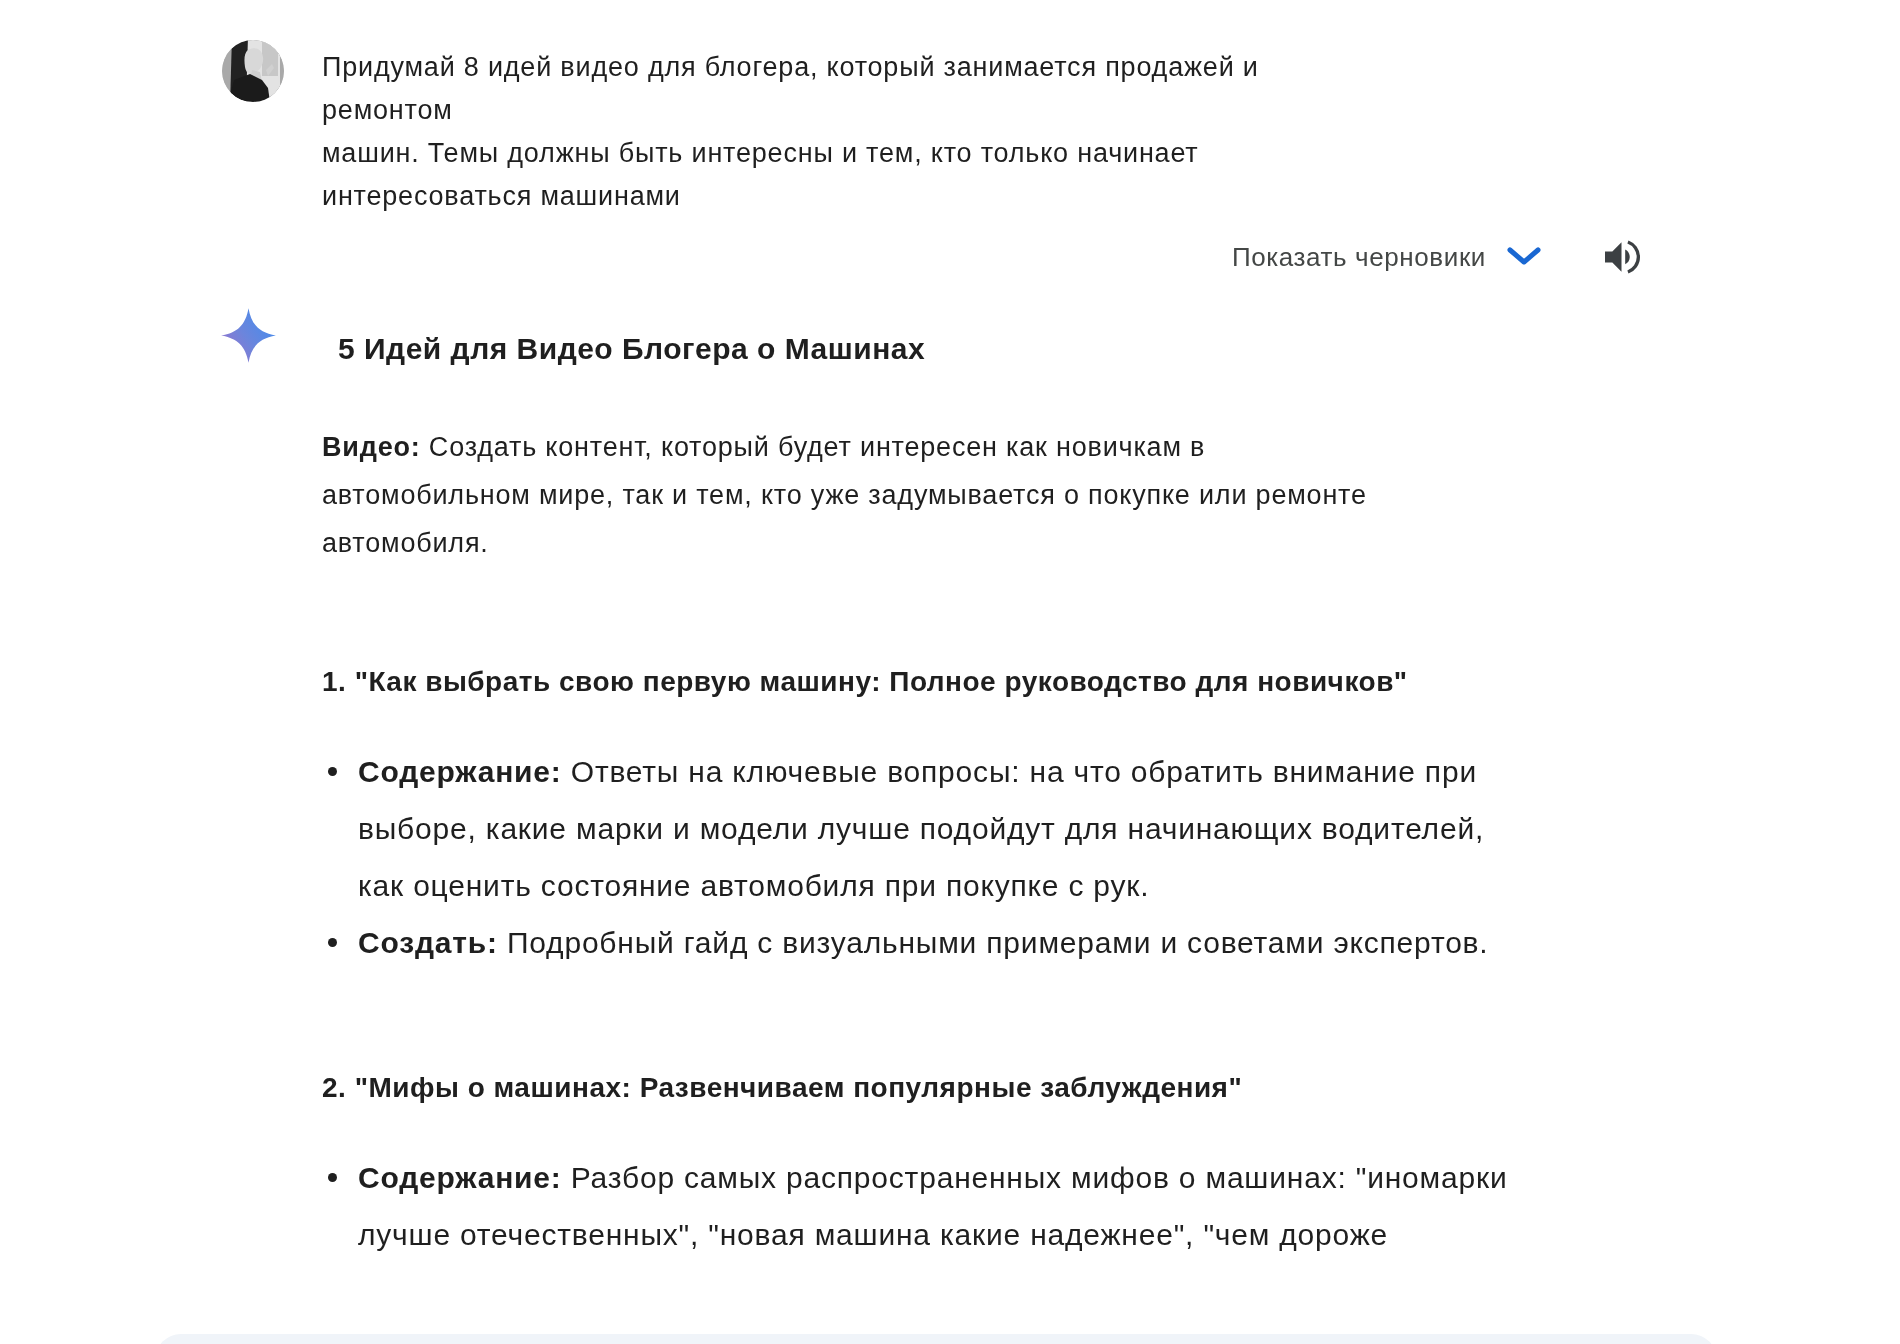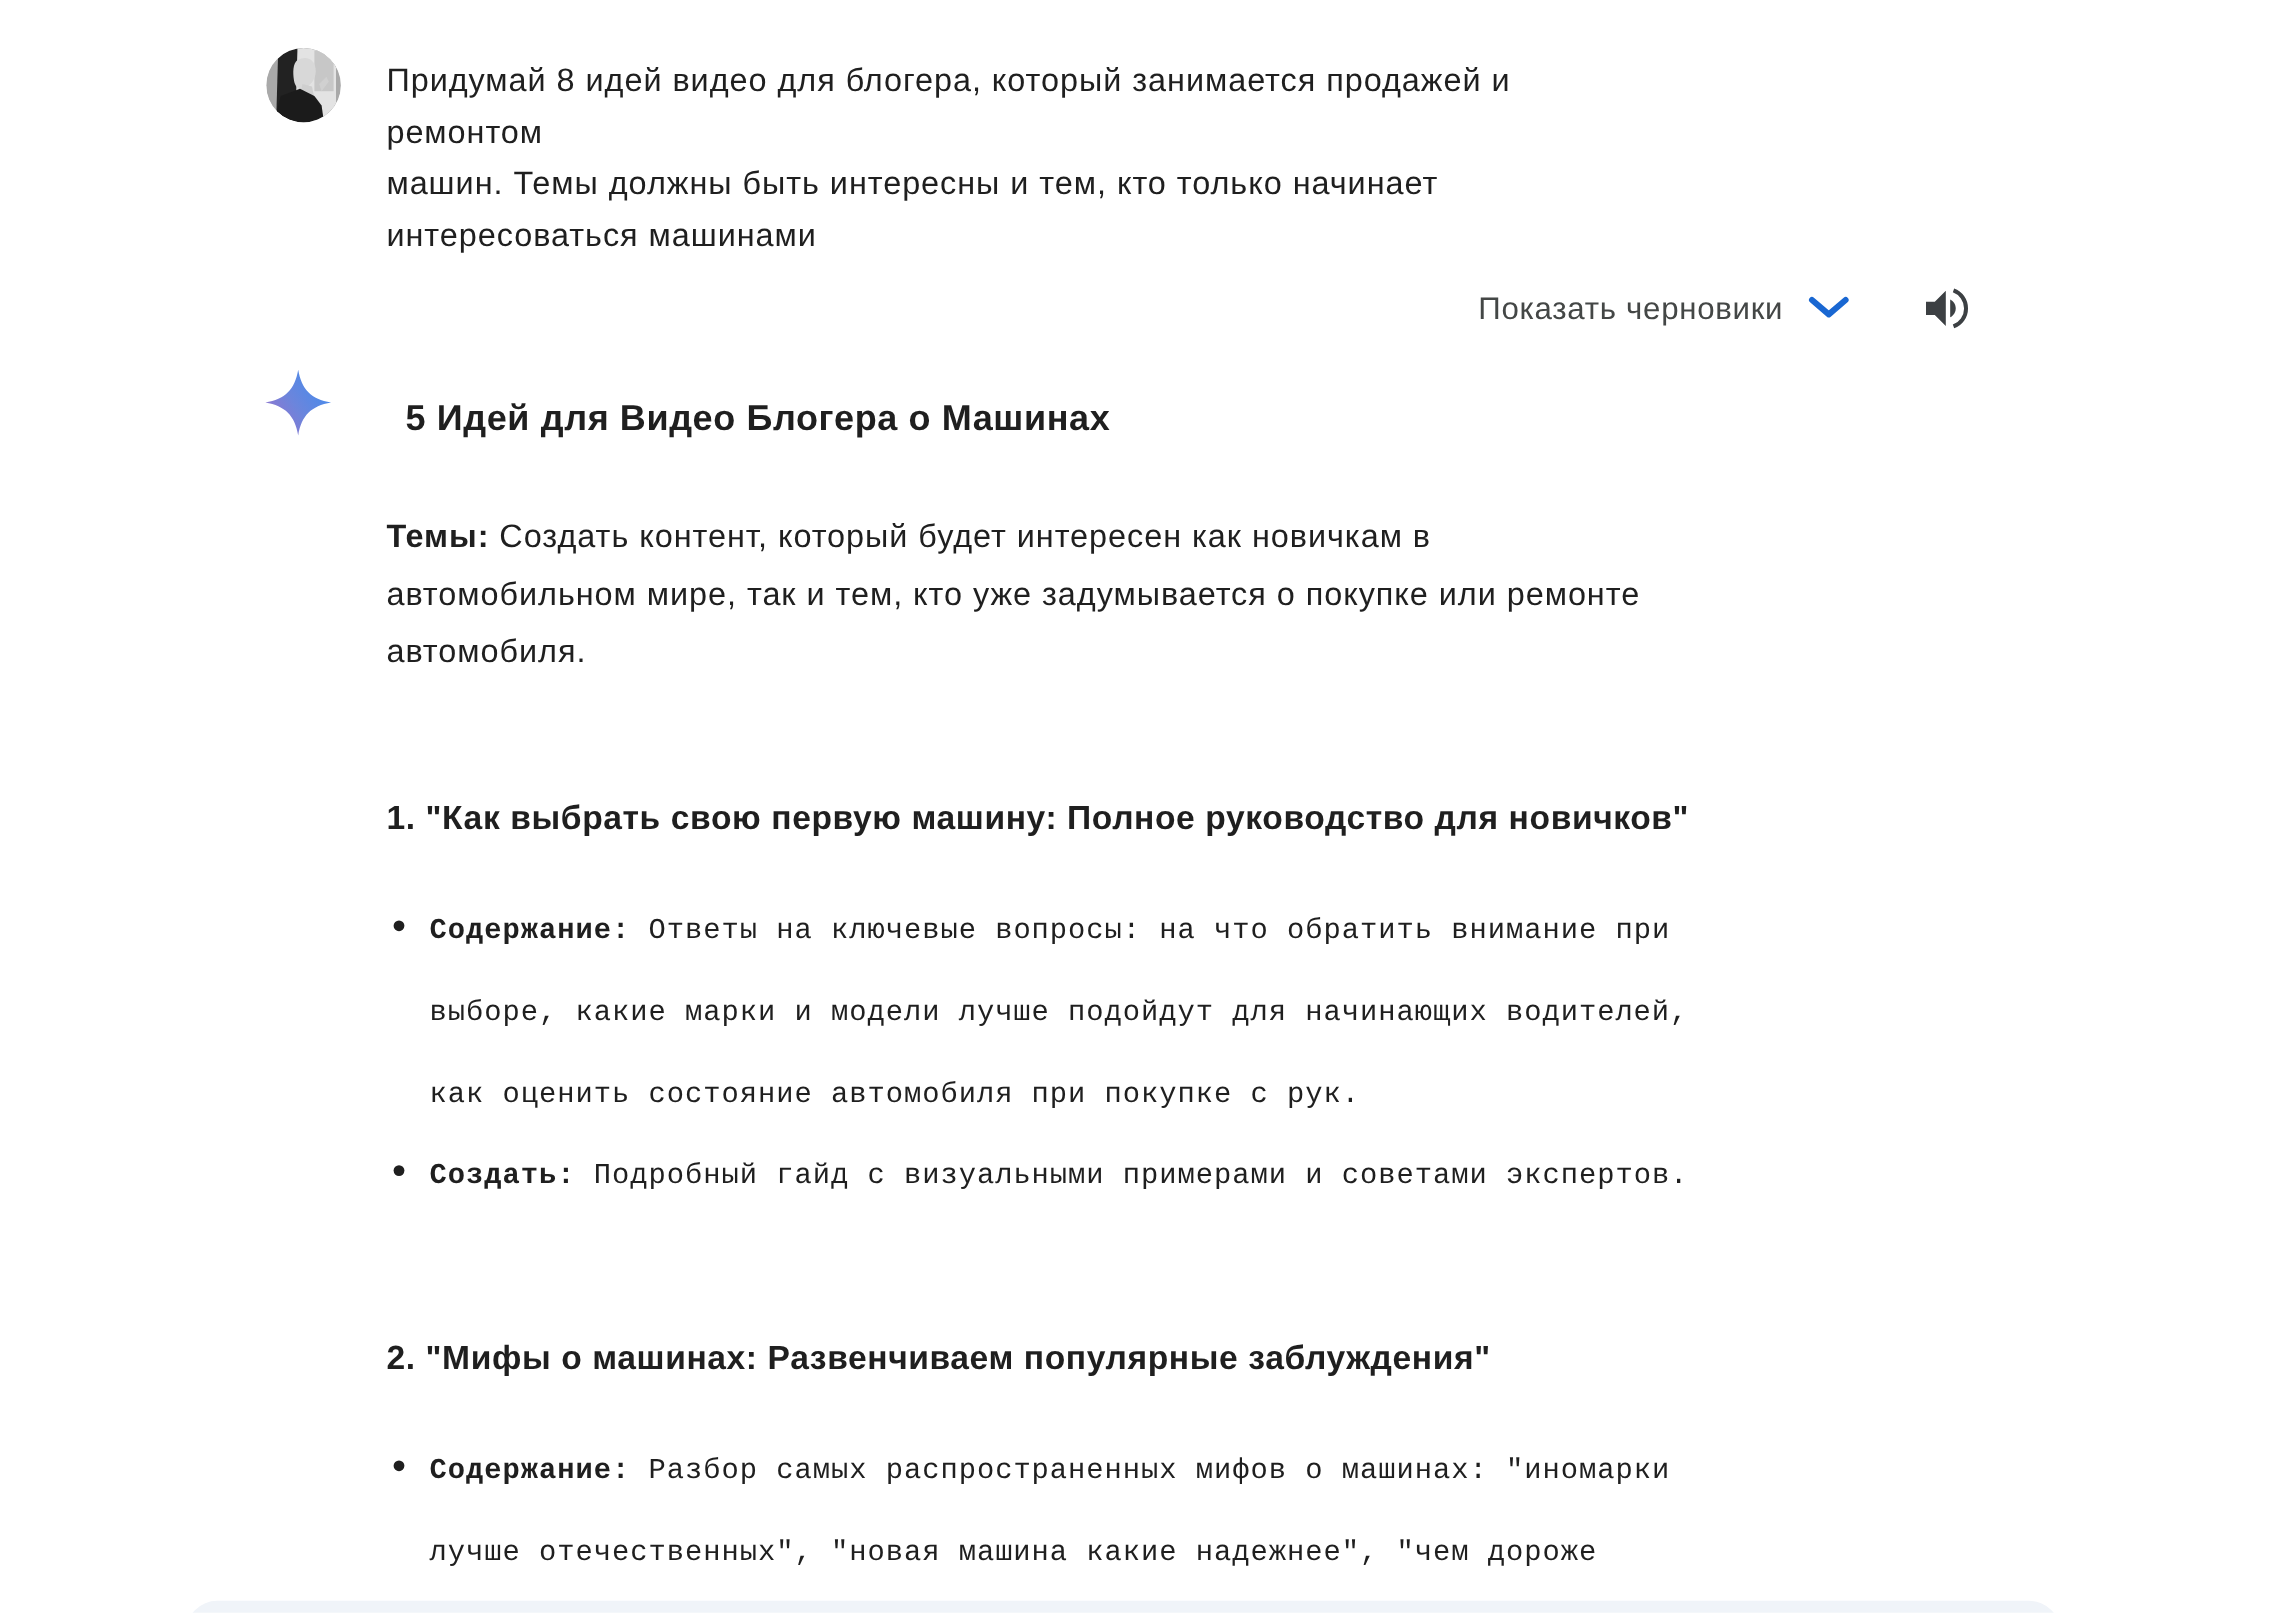--- a/index.html
+++ b/index.html
@@ -32,21 +32,21 @@
   .goal-para{
     margin:54px 0 0 0;font-size:27px;line-height:48px;letter-spacing:0.8px;
   }
   .section-heading{
     margin:96px 0 0 0;font-size:28px;line-height:38px;font-weight:bold;letter-spacing:0.5px;
   }
   .section-heading.second{margin-top:98px;}
   ul.bullets{list-style:none;margin:42px 0 0 0;padding:0;}
   ul.bullets li{
     position:relative;padding-left:36px;
-    font-size:24px;line-height:68px;letter-spacing:0.8px;font-family:Liberation Mono, monospace;
+    font-size:30px;line-height:57px;letter-spacing:0.8px;
   }
   ul.bullets li::before{
     content:"";position:absolute;left:6px;top:24px;width:9px;height:9px;border-radius:50%;background:#1f1f1f;
   }
   .b-label{font-weight:bold;}
   .b-text{white-space:pre-wrap;}
   .input-bar{
     position:absolute;left:155px;top:1334px;width:1562px;height:60px;
     background:#f0f4f9;border-radius:26px 26px 0 0;border:none;cursor:text;
   }
@@ -103,21 +103,21 @@
         <stop offset="0.45" stop-color="#6c85dc"></stop>
         <stop offset="1" stop-color="#3f8def"></stop>
       </linearGradient>
     </defs>
     <path fill="url(#sparkgrad)" d="M50 2 C55 31 69 45 98 50 C69 55 55 69 50 98 C45 69 31 55 2 50 C31 45 45 31 50 2 Z"></path>
   </svg>
 
   <div class="response-content">
     <h2 class="response-title">5 Идей для Видео Блогера о Машинах</h2>
 
-    <p class="goal-para"><span class="b-label">Темы:</span><span class="b-text"> Создать контент, который будет интересен как новичкам в
+    <p class="goal-para"><span class="b-label">Видео:</span><span class="b-text"> Создать контент, который будет интересен как новичкам в
 автомобильном мире, так и тем, кто уже задумывается о покупке или ремонте
 автомобиля.</span></p>
 
     <h3 class="section-heading">1. "Как выбрать свою первую машину: Полное руководство для новичков"</h3>
 
     <ul class="bullets">
       <li><span class="b-label">Содержание:</span><span class="b-text"> Ответы на ключевые вопросы: на что обратить внимание при
 выборе, какие марки и модели лучше подойдут для начинающих водителей,
 как оценить состояние автомобиля при покупке с рук.</span></li>
       <li><span class="b-label">Создать:</span><span class="b-text"> Подробный гайд с визуальными примерами и советами экспертов.</span></li>

